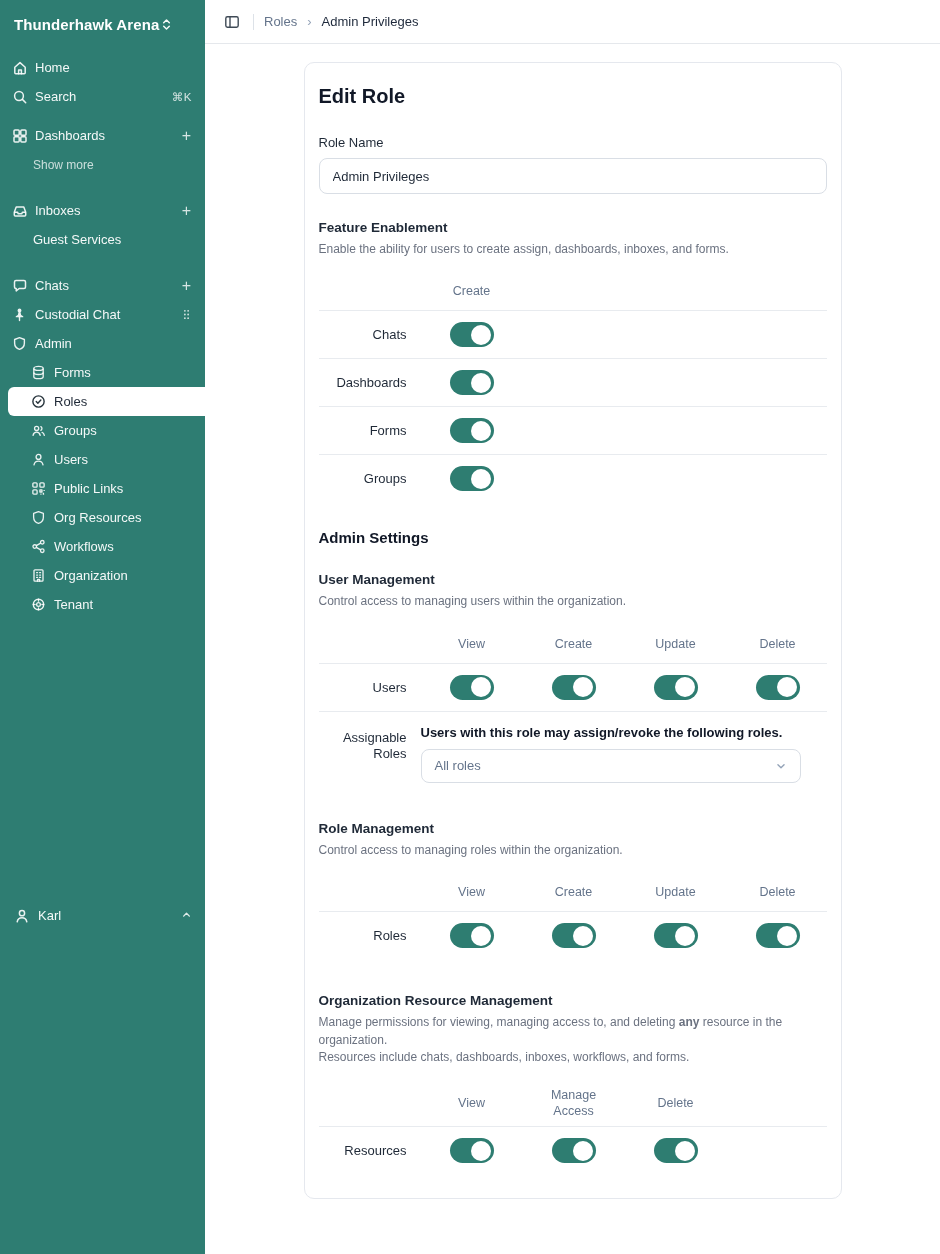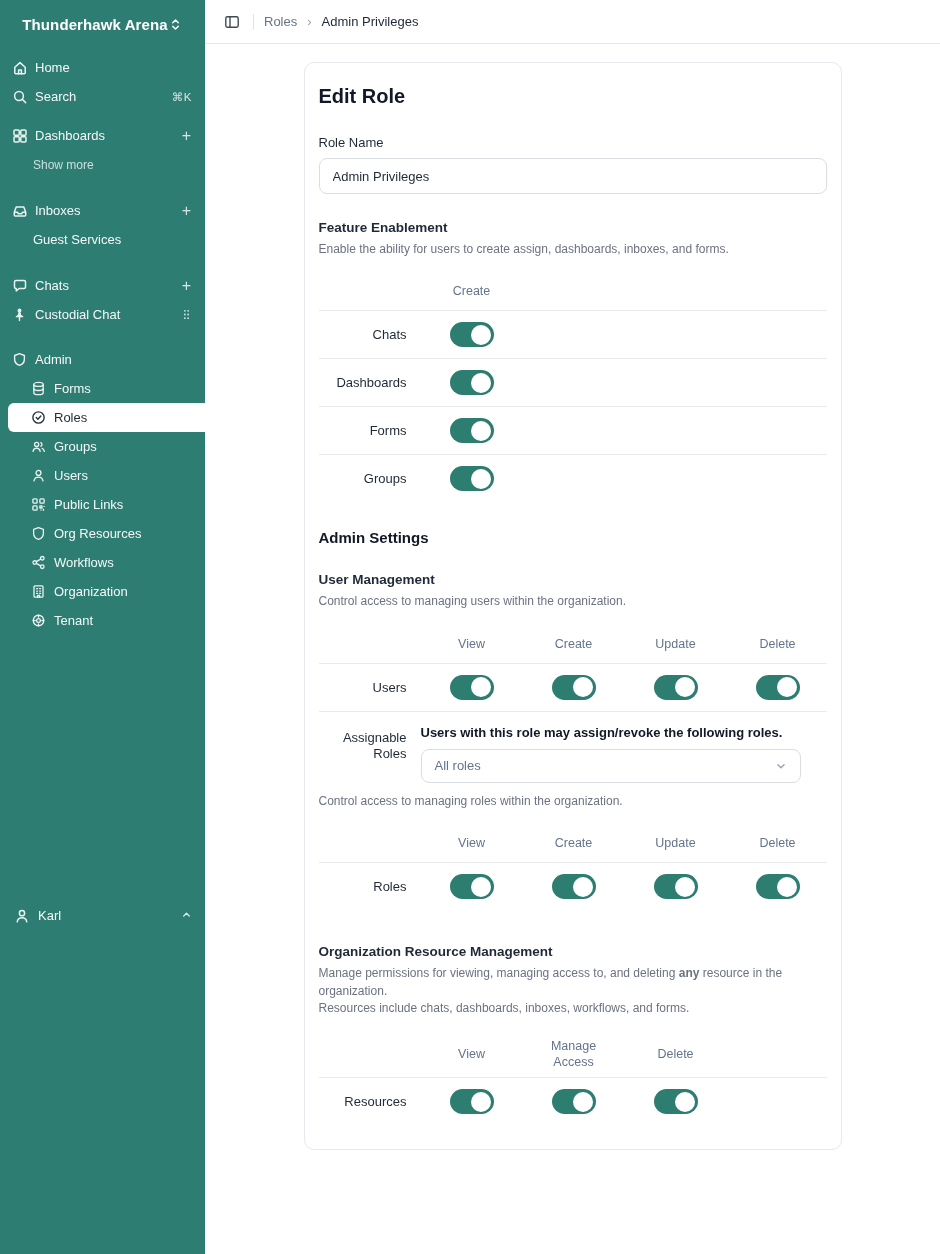--- a/index.html
+++ b/index.html
@@ -9,21 +9,21 @@
     background:#ffffff; color:#111827; overflow:hidden; position:relative;
   }
   svg { display:block; }
 
   
   .sidebar {
     position:absolute; left:0; top:0; width:205px; height:1254px;
     background:#2e7d72; color:#f4faf8;
   }
   .sb-header {
-    display:flex; align-items:center; justify-content:center;
+    display:flex; align-items:center; justify-content:flex-start;
     padding:16px 14px 10px 14px; cursor:pointer;
   }
   .sb-title { font-size:15px; font-weight:700; color:#ffffff; letter-spacing:.1px; }
   .sb-nav { padding-top:10px; }
   .sb-item {
     display:flex; align-items:center; height:29px; padding:0 12px 0 12px;
     font-size:13px; color:rgba(255,255,255,.95); cursor:pointer;
   }
   .sb-item .sb-ic { width:16px; margin-right:7px; color:rgba(255,255,255,.9); flex:0 0 16px; }
   .sb-item .sb-label { white-space:nowrap; }
@@ -31,21 +31,21 @@
   .sb-plus { font-size:16px; font-weight:400; line-height:1; padding-right:2px; }
   .sb-kbd { font-size:11.5px; letter-spacing:.5px; padding-right:1px; }
   .sb-item.sub { padding-left:31px; }
   .sb-item.indent { padding-left:33px; }
   .sb-item.subtle { font-size:12px; color:rgba(255,255,255,.75); }
   .sb-item.active {
     background:#ffffff; color:#1f2937; border-radius:6px 0 0 6px;
     margin-left:8px; padding-left:23px; font-weight:500;
   }
   .sb-item.active .sb-ic { color:#27343c; }
-  .gap-a { margin-top:10px; } .gap-b { margin-top:17px; } .gap-c { margin-top:16px; }
+  .gap-a { margin-top:10px; } .gap-b { margin-top:17px; } .gap-c { }
   .sb-footer {
     position:absolute; top:908px; left:0; width:100%; height:32px;
     display:flex; align-items:flex-start; padding:0 12px 0 14px; font-size:13px; cursor:pointer;
   }
   .sb-footer .sb-ic { width:16px; margin-right:8px; color:rgba(255,255,255,.9); }
   .sb-footer .sb-right { color:rgba(255,255,255,.85); }
 
   
   .main { position:absolute; left:205px; top:0; width:735px; height:1254px; overflow:hidden; }
   .topbar {
@@ -420,20 +420,21 @@
               <span class="chev">
                   <svg width="14" height="14" viewBox="0 0 16 16" fill="none" stroke="currentColor" stroke-width="1.6" stroke-linecap="round" stroke-linejoin="round">
                     <path d="M4.5 6.5 8 10l3.5-3.5"></path>
                   </svg>
                 </span>
             </div>
           </div>
         </div>
       </div>
 
+      <h3 class="h3" style="margin-top:34px">Role Management</h3>
       <p class="desc">Control access to managing roles within the organization.</p>
 
       <div class="ptable">
         <div class="phead">
           <div class="plabel"></div>
           <div class="pcol">
               <span>View</span>
             </div>
           <div class="pcol">
               <span>Create</span>

